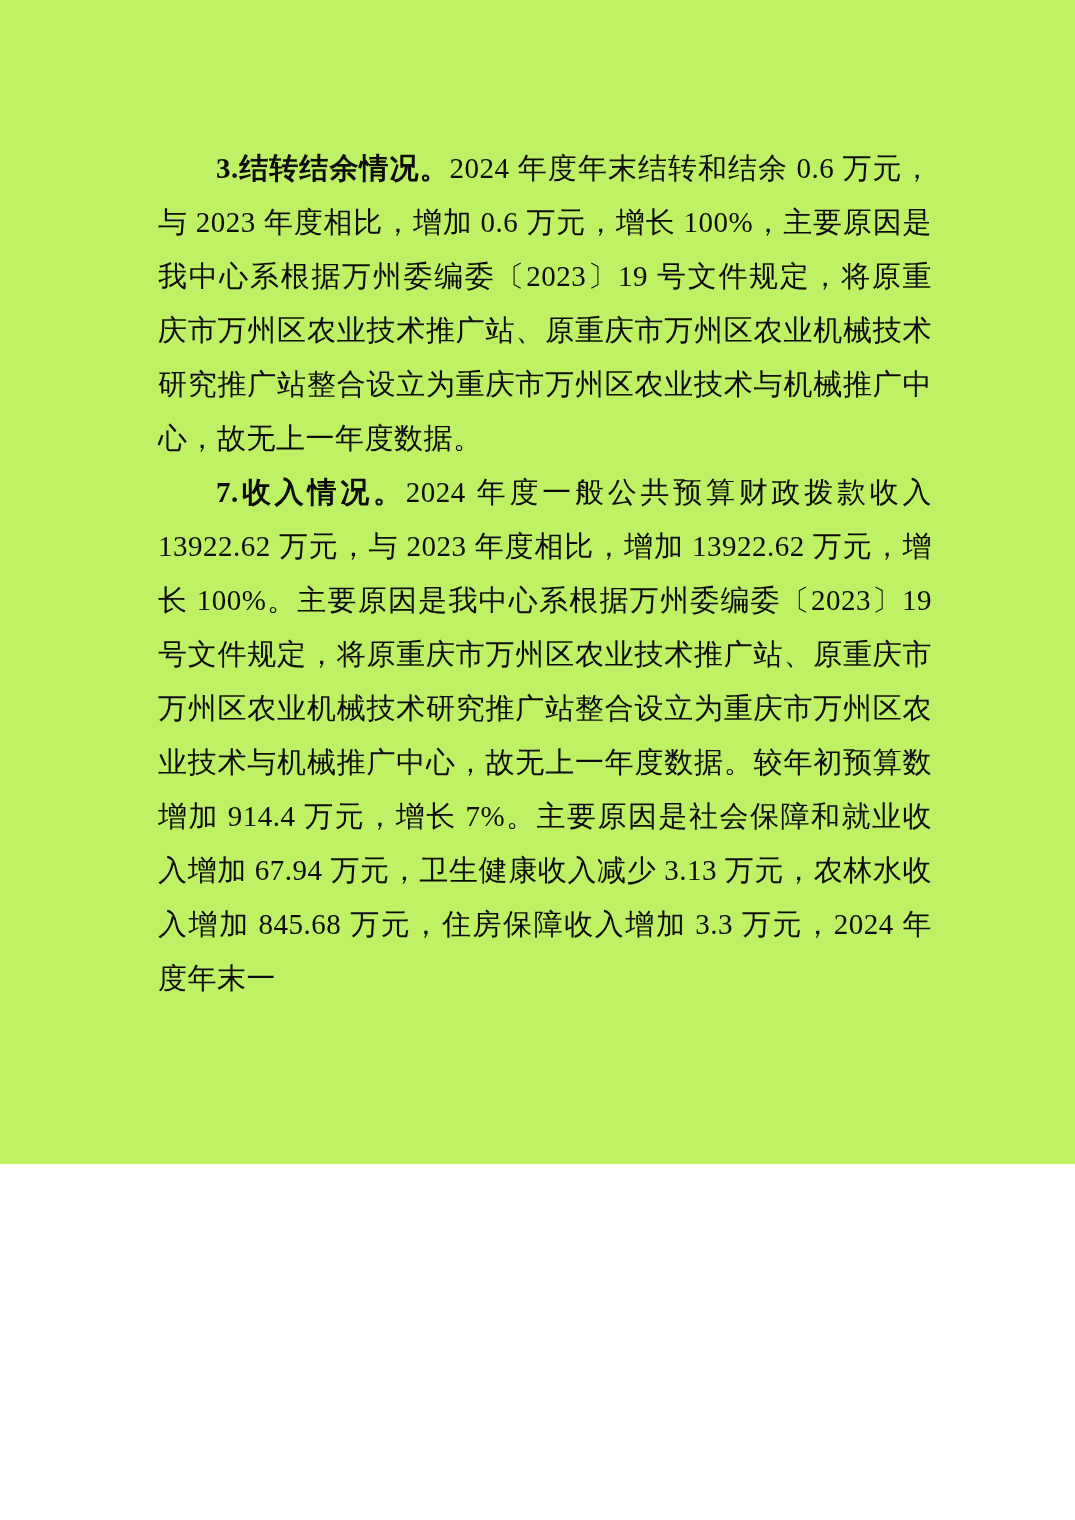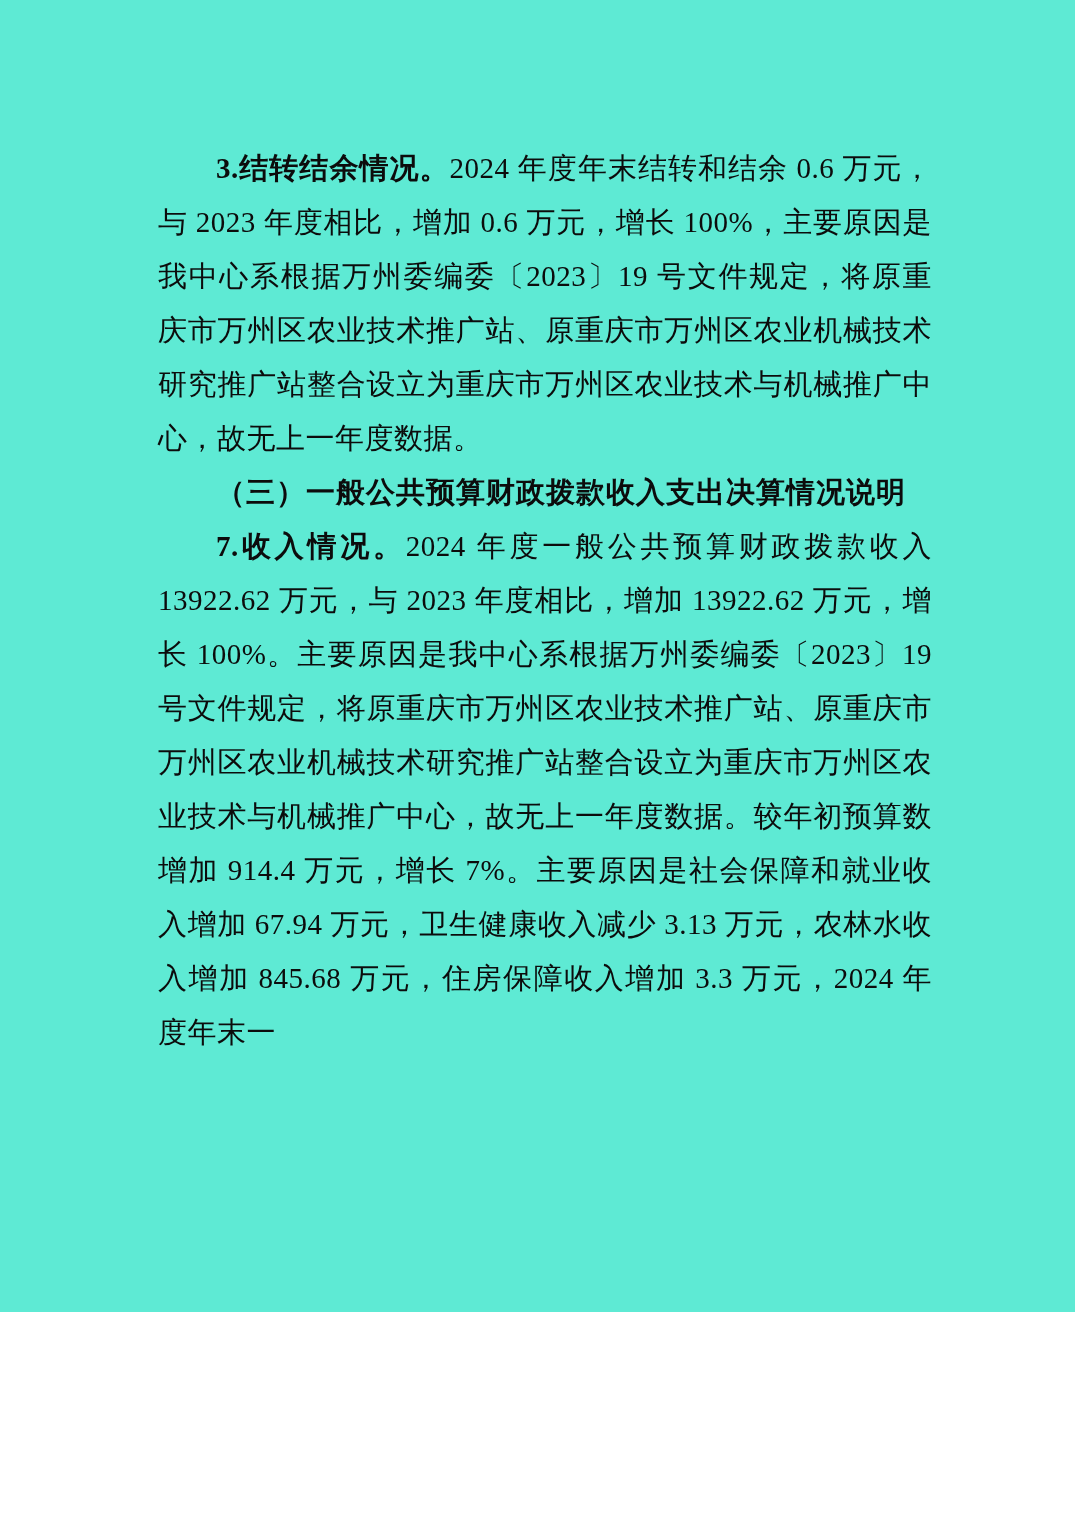--- a/index.html
+++ b/index.html
@@ -3,22 +3,22 @@
 <meta charset="utf-8">
 <style>
   html, body {
     margin: 0;
     padding: 0;
     background: #ffffff;
   }
   .page {
     position: relative;
     width: 1075px;
-    height: 1312px;
-    background: #5eead4;
+    height: 1164px;
+    background: #bef264;
     overflow: hidden;
     font-family: "Liberation Serif", "DejaVu Serif", serif;
   }
   .content {
     position: absolute;
     left: 158px;
     top: 141px;
     width: 774px;
     font-size: 29px;
     line-height: 54px;
@@ -51,20 +51,19 @@
 </head>
 <body>
 
 <div class="page">
   <main class="content">
 
     <p class="para"><b class="lead">3.结转结余情况。</b><span>2024 年度年末结转和结余 0.6 万元，与 2023 年度相比，增加 0.6 万元，增长 100%，主要原因是我中心系根据万州委编委〔2023〕19 号文件规定，将原重庆市万州区农业技术推广站、原重庆市万州区农业机械技术研究推广站整合设立为重庆市万州区农业技术与机械推广中心，故无上一年度数据。</span></p>
 
 
 
-    <p class="para heading">（三）一般公共预算财政拨款收入支出决算情况说明</p>
 
     <p class="para"><b class="lead">7.收入情况。</b><span>2024 年度一般公共预算财政拨款收入 13922.62 万元，与 2023 年度相比，增加 13922.62 万元，增长 100%。主要原因是我中心系根据万州委编委〔2023〕19 号文件规定，将原重庆市万州区农业技术推广站、原重庆市万州区农业机械技术研究推广站整合设立为重庆市万州区农业技术与机械推广中心，故无上一年度数据。较年初预算数增加 914.4 万元，增长 7%。主要原因是社会保障和就业收入增加 67.94 万元，卫生健康收入减少 3.13 万元，农林水收入增加 845.68 万元，住房保障收入增加 3.3 万元，2024 年度年末一</span></p>
 
   </main>
 
   <footer class="pagenum">— 4 —</footer>
 </div>
 
 </body></html>

